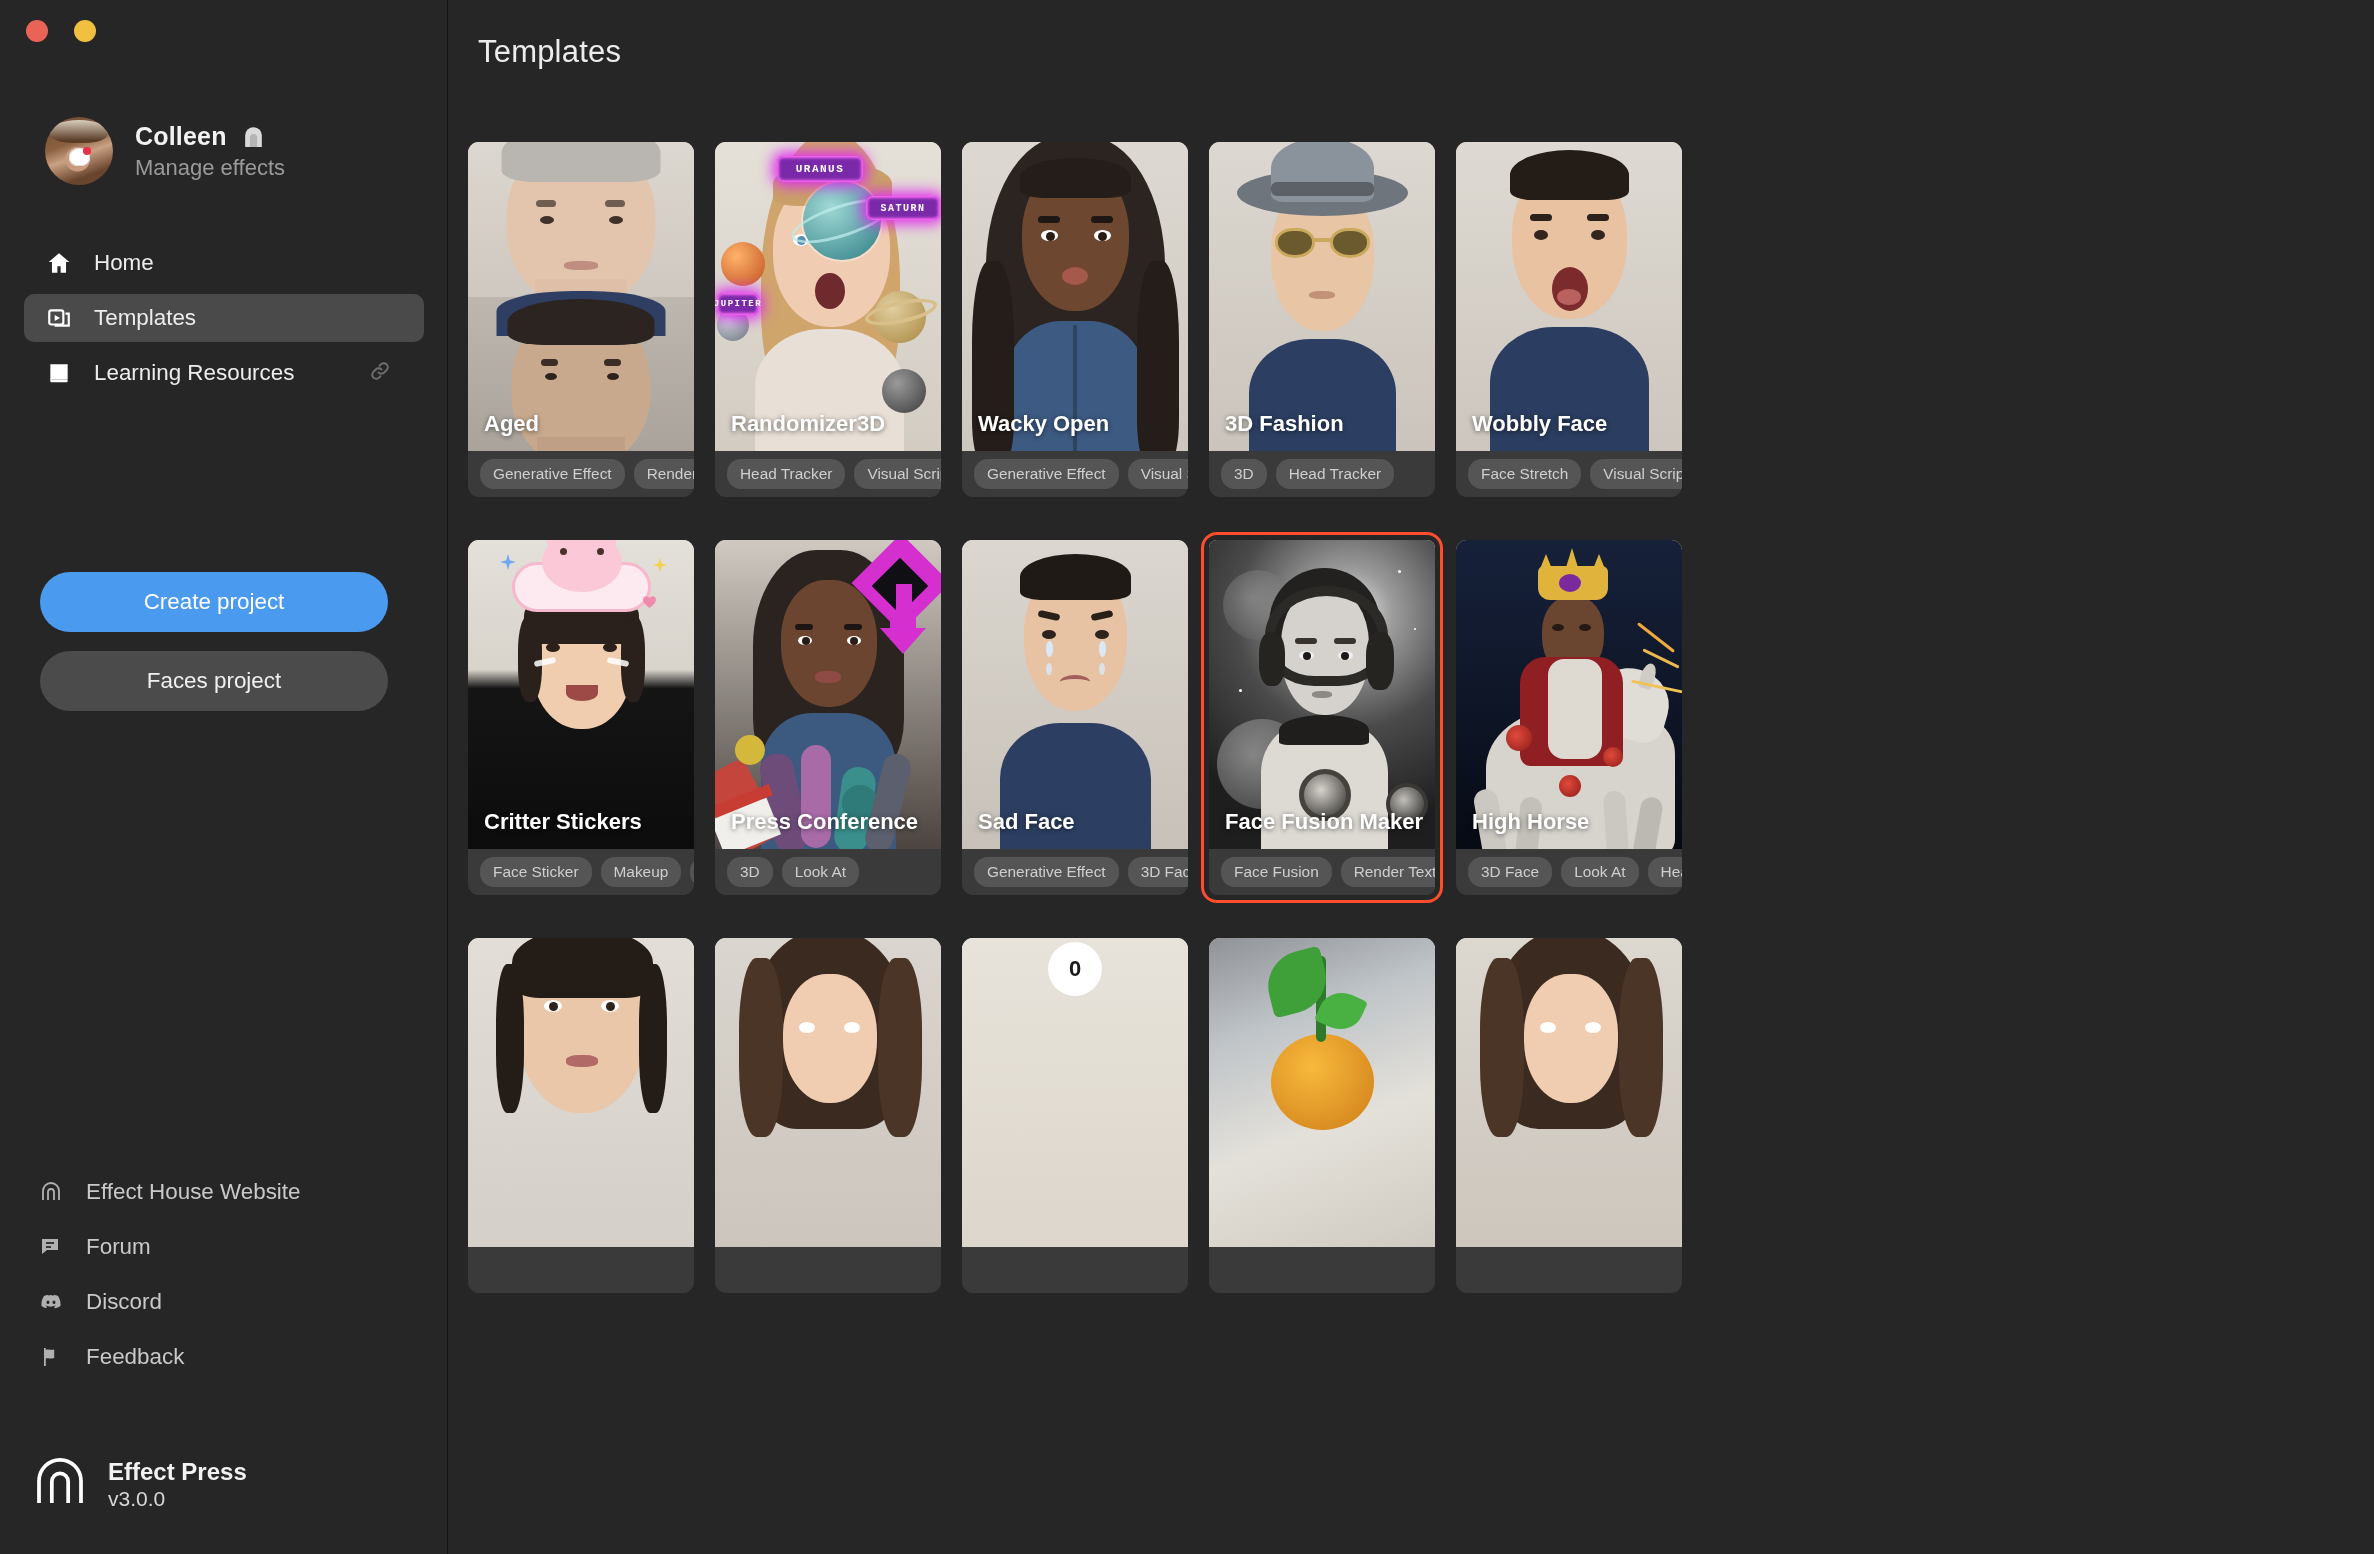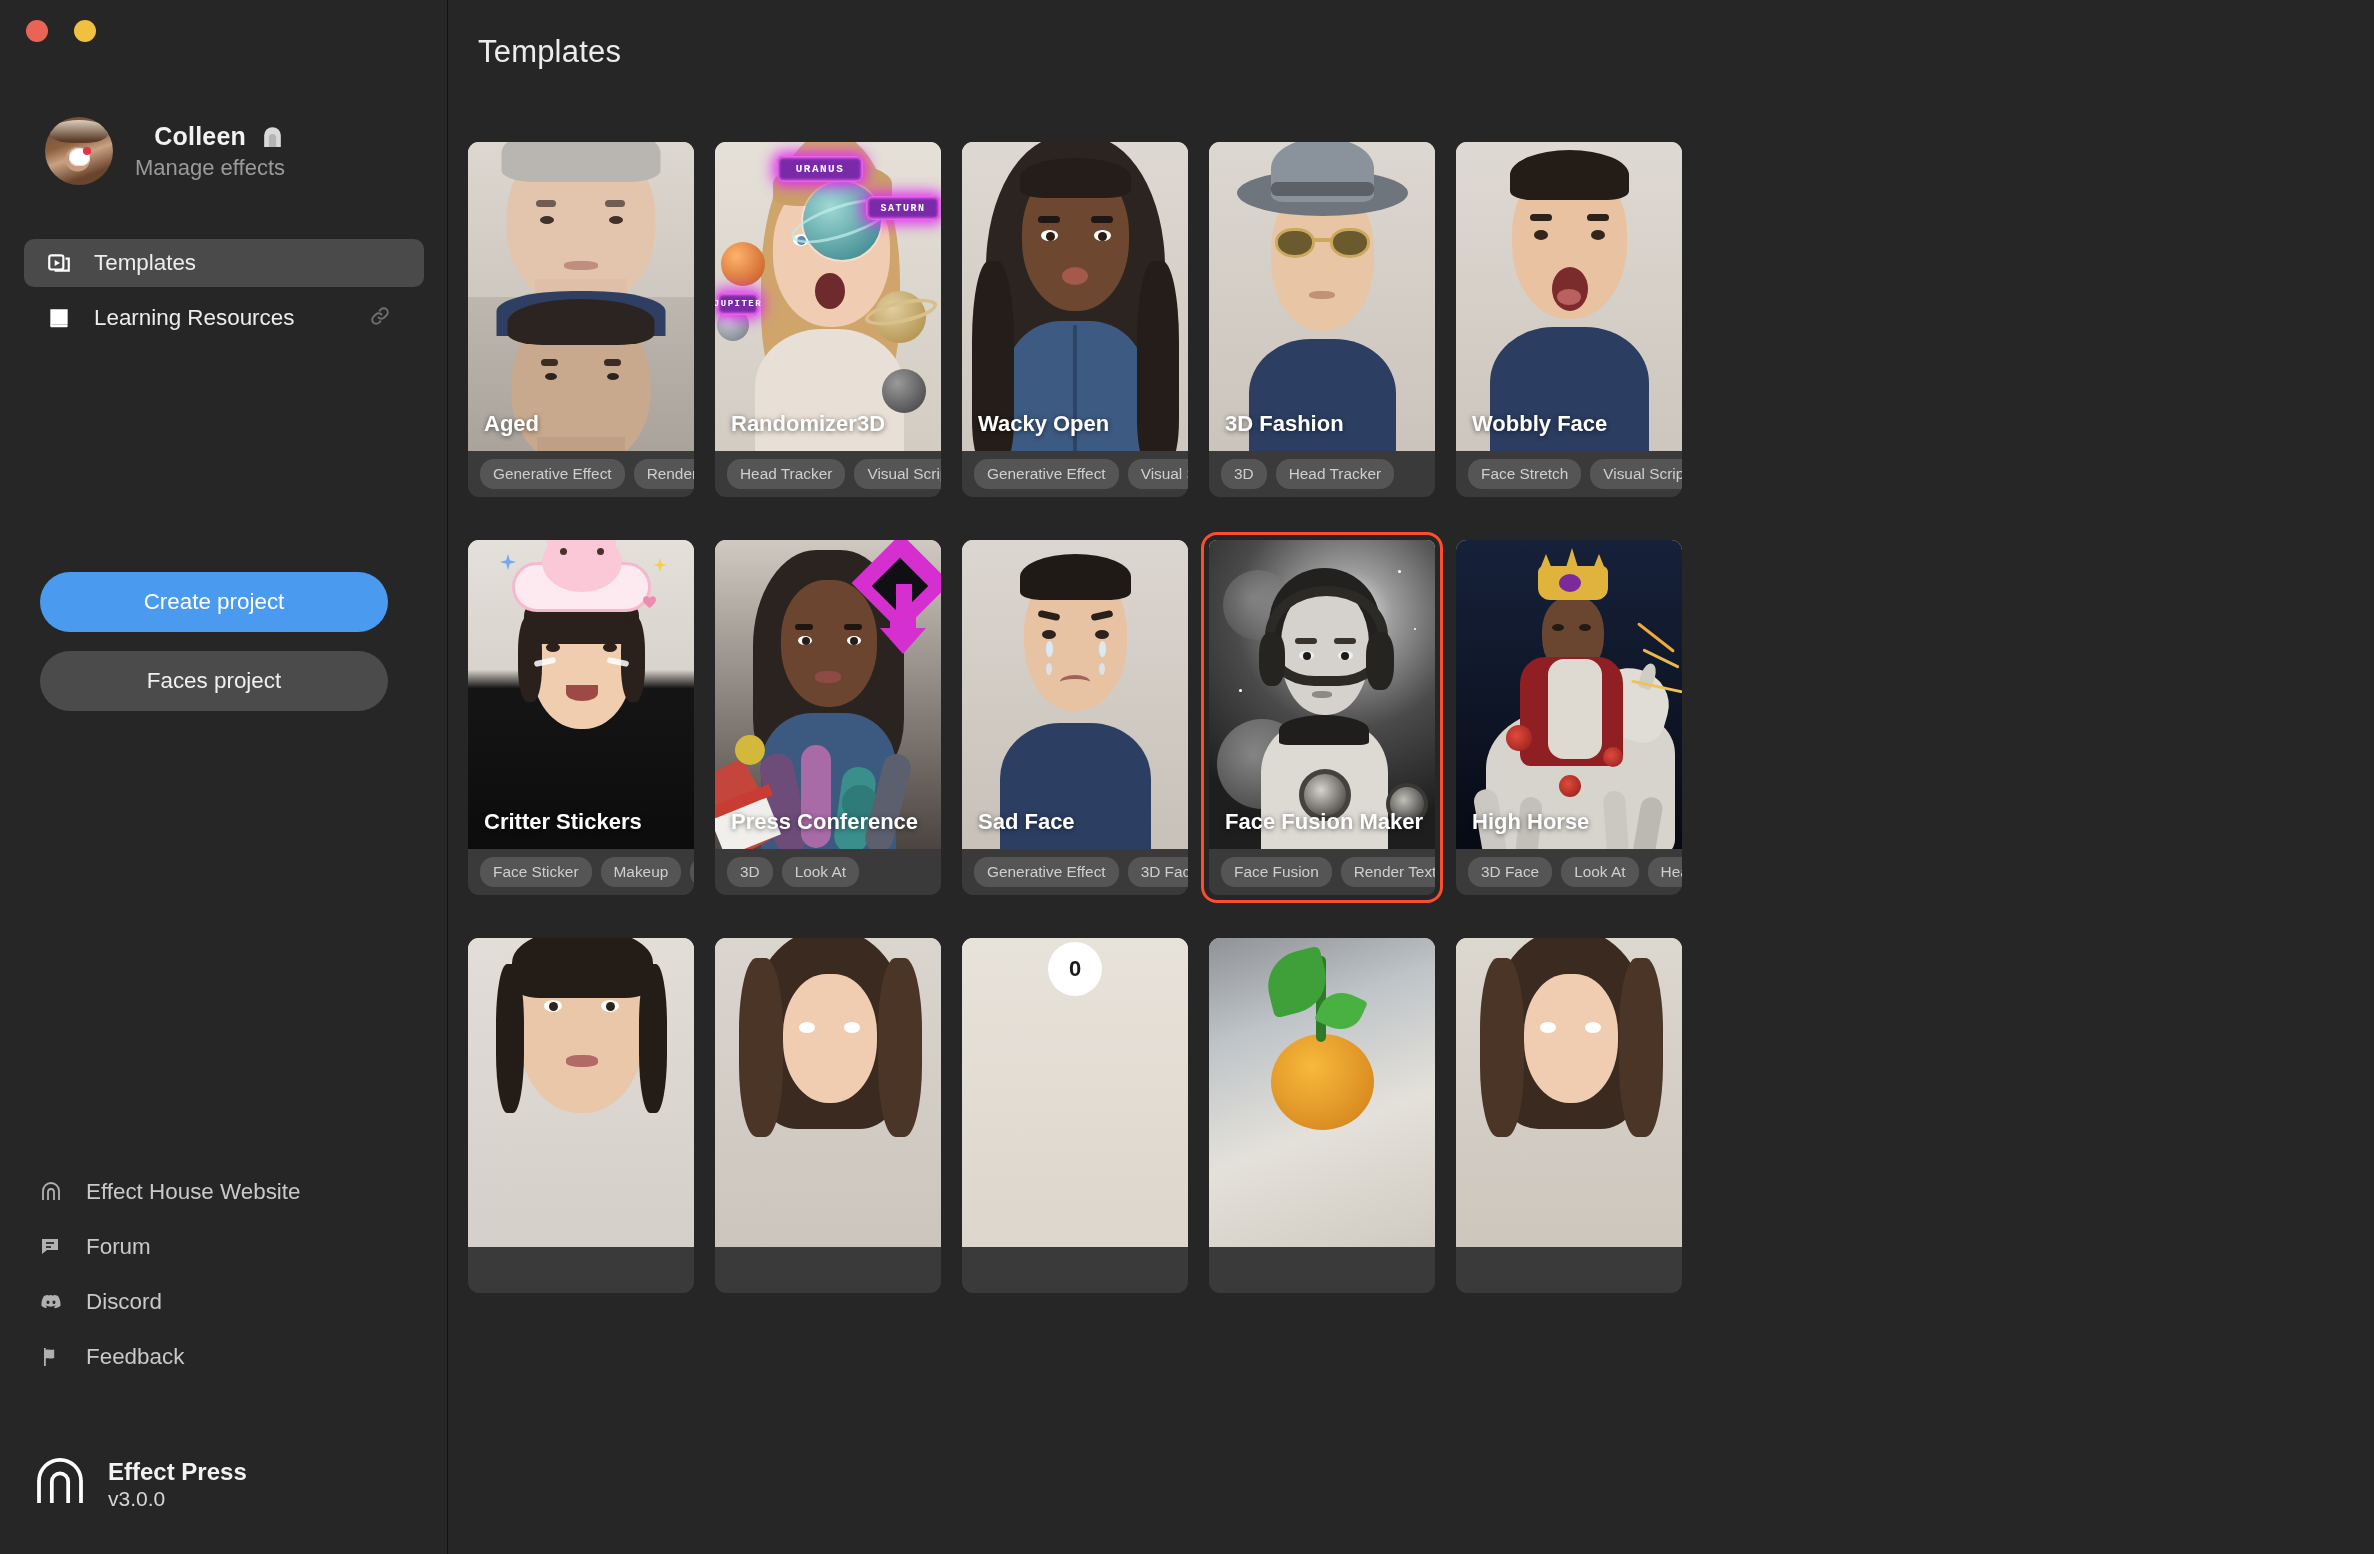--- a/index.html
+++ b/index.html
@@ -38,21 +38,21 @@
   }
   .avatar .kitty {
     position: absolute; left: 36%; top: 46%; width: 30%; height: 26%;
     background: #fff; border-radius: 50% 50% 45% 45%;
     box-shadow: 0 0 0 1px #ddd inset;
   }
   .avatar .kitty::after {
     content: ""; position: absolute; right: -8%; top: -6%;
     width: 42%; height: 42%; background: #e8304a; border-radius: 50%;
   }
-  .profile-text { display: flex; flex-direction: column; gap: 4px; align-items: flex-end; }
+  .profile-text { display: flex; flex-direction: column; gap: 4px; }
   .profile-name { display: flex; align-items: center; gap: 14px; }
   .profile-name span.nm { color: #f2f2f2; font-size: 25px; font-weight: 700; letter-spacing: 0.2px; }
   .eh-badge {
     width: 25px; height: 25px; display: inline-block; position: relative;
   }
   .eh-badge svg { display: block; }
   .profile-sub { color: #9a9a9a; font-size: 22px; }
 
   .nav { position: absolute; top: 239px; left: 24px; width: 400px; display: flex; flex-direction: column; gap: 7px; }
   .nav-item {
@@ -168,20 +168,28 @@
                 <path d="M4 22V11a8 8 0 0 1 16 0v11z" fill="#d9d9d9"></path>
                 <path d="M8.5 22v-9a3.5 3.5 0 0 1 7 0v9z" fill="#b5b5b5"></path>
               </svg>
           </span>
         </div>
         <div class="profile-sub">Manage effects</div>
       </div>
     </div>
 
     <div class="nav">
+      <div class="nav-item">
+        <span class="nav-icon">
+          <svg width="26" height="26" viewBox="0 0 24 24" fill="#fff">
+              <path d="M12 3 2.5 11h3v10h5v-6h3v6h5V11h3z"></path>
+            </svg>
+        </span>
+        <span class="nav-label">Home</span>
+      </div>
       <div class="nav-item active">
         <span class="nav-icon">
           <svg width="26" height="26" viewBox="0 0 24 24" fill="none" stroke="#fff" stroke-width="2">
               <rect x="3" y="5" width="13" height="13" rx="2"></rect>
               <path d="M18 8h3v11H8"></path>
               <path d="M8 9.2v5.6l5-2.8z" fill="#fff" stroke="none"></path>
             </svg>
         </span>
         <span class="nav-label">Templates</span>
       </div>

